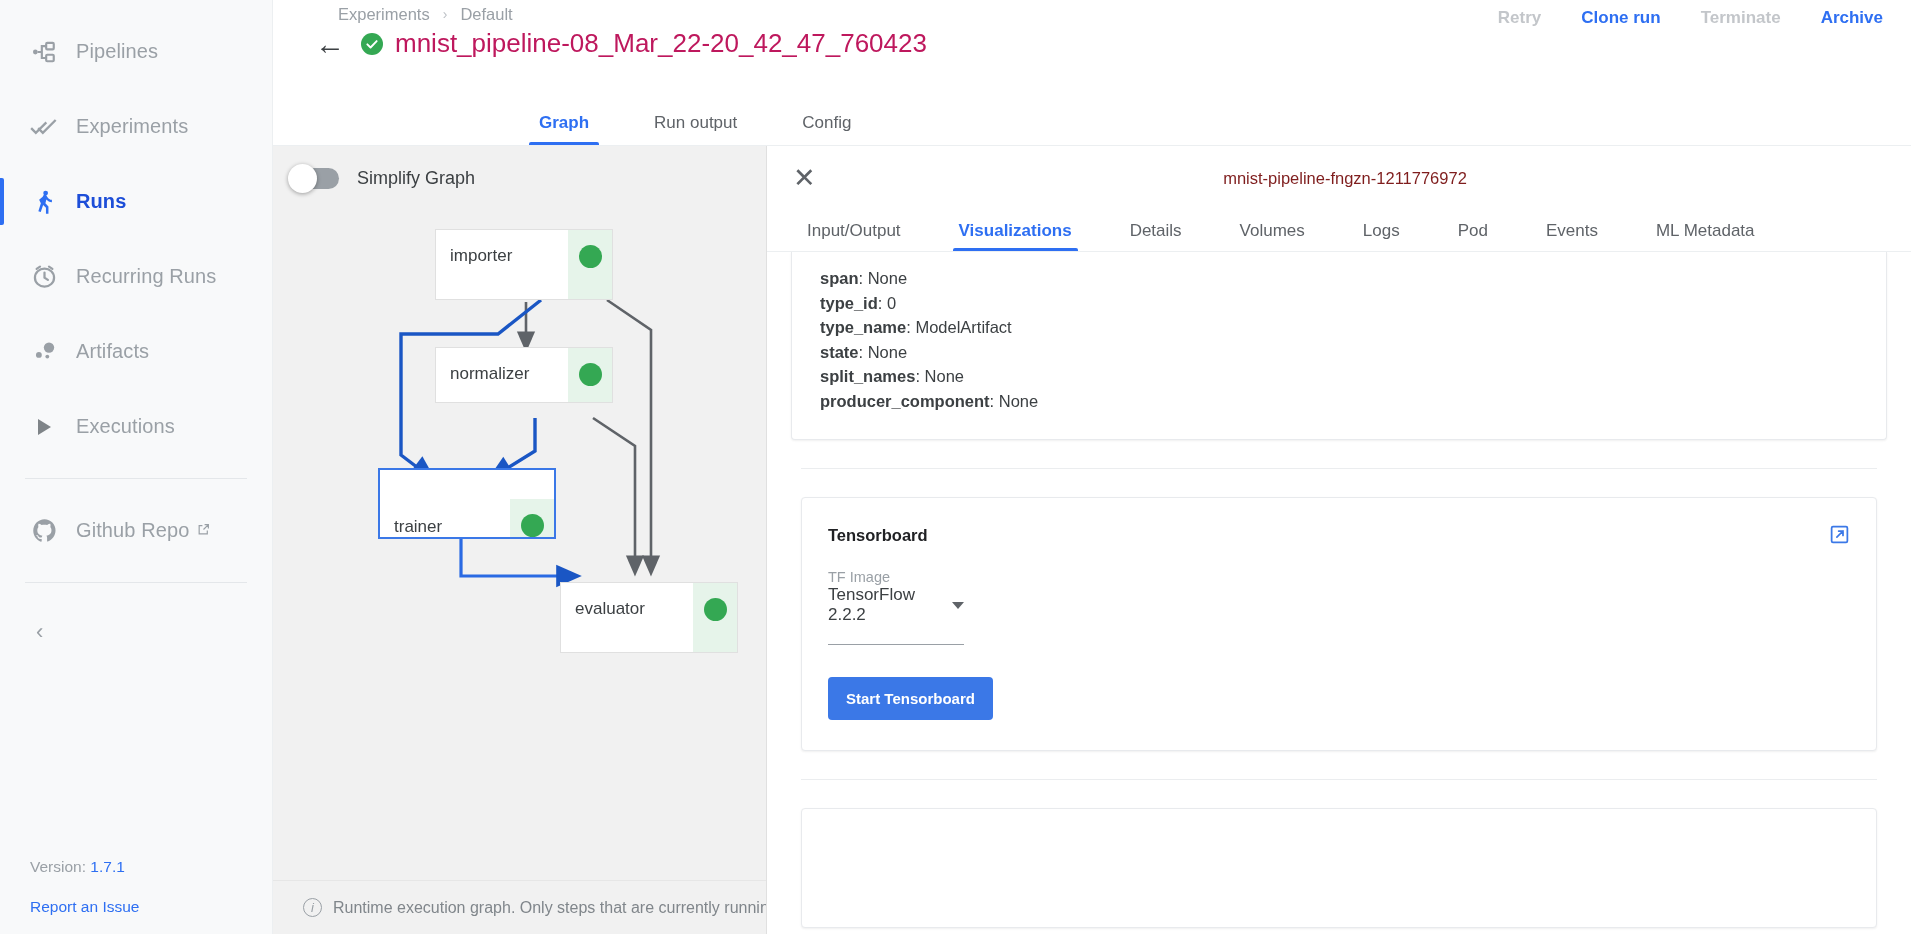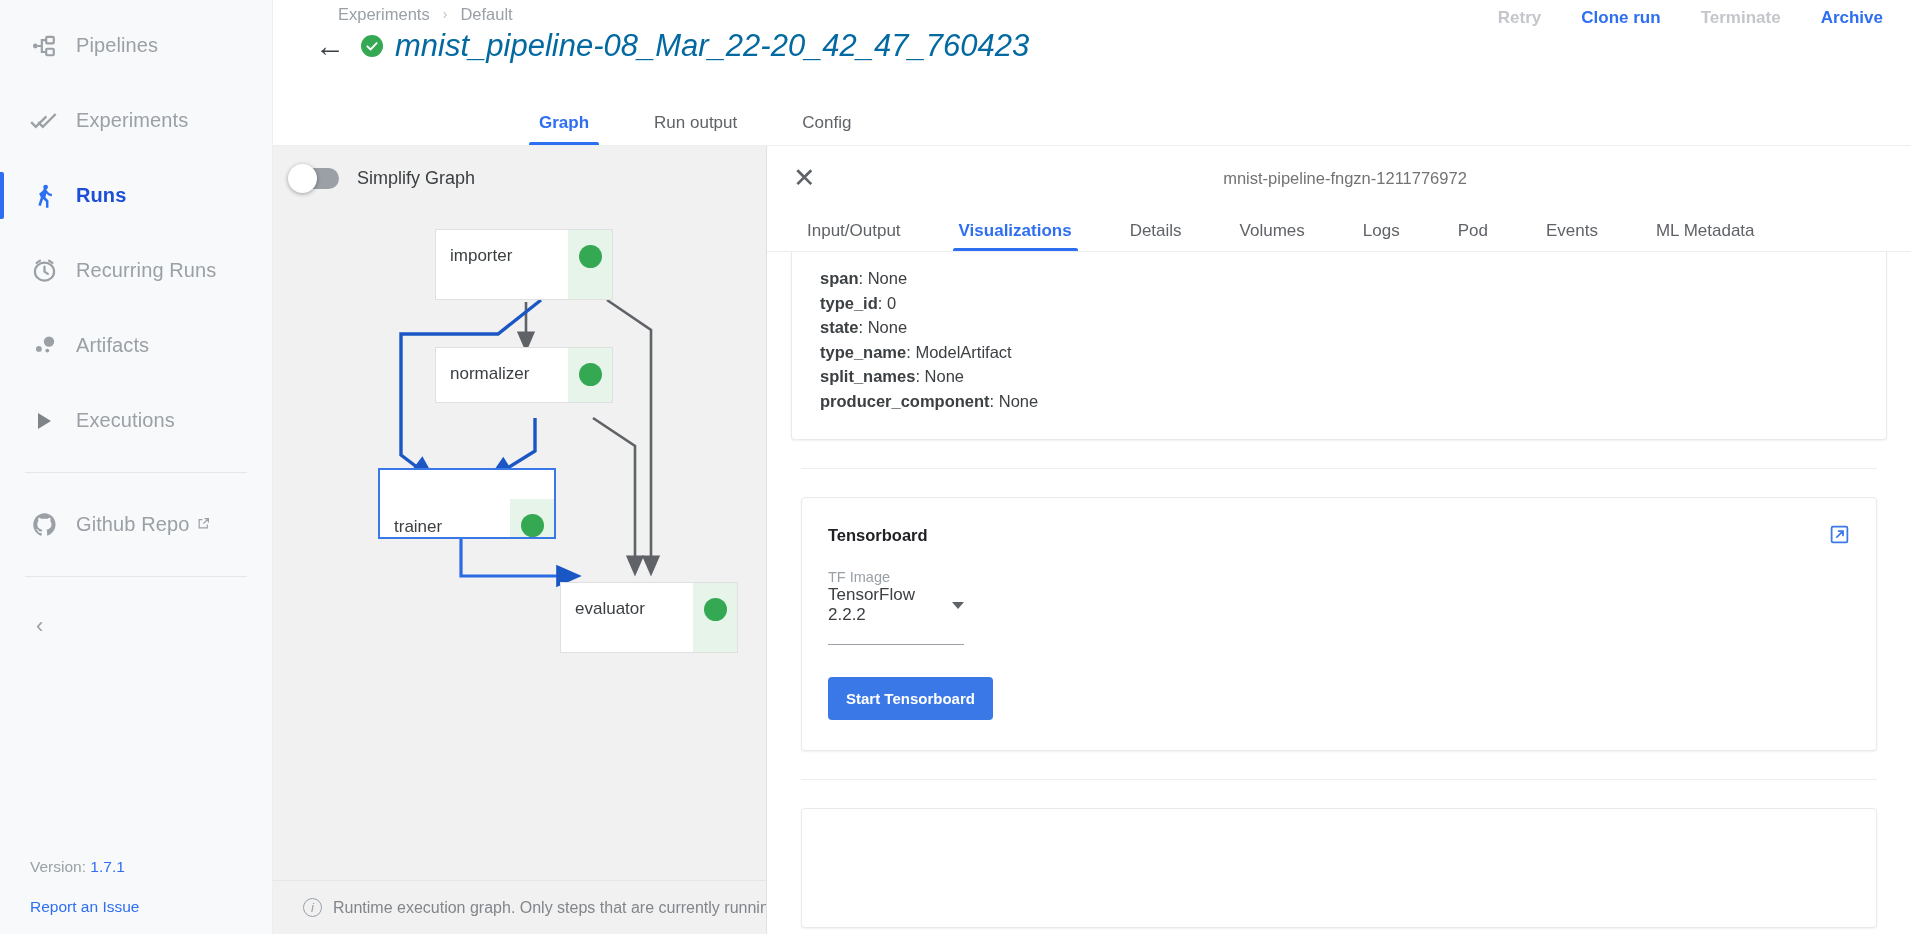--- a/index.html
+++ b/index.html
@@ -11,21 +11,21 @@
   .app { display: flex; width: 1911px; height: 934px; }
 
   
   .sidebar {
     width: 273px; min-width: 273px; height: 934px;
     background: #f8f9fa;
     border-right: 1px solid #eceff1;
     display: flex; flex-direction: column;
     position: relative;
   }
-  .nav { padding-top: 8px; }
+  .nav { padding-top: 14px; }
   .nav-item {
     display: flex; align-items: center;
     height: 75px; padding-left: 22px;
     color: #9aa0a6; font-size: 20px; letter-spacing: .1px;
     position: relative; cursor: pointer;
   }
   .nav-item .ico {
     width: 44px; min-width: 44px; display: flex;
     align-items: center; justify-content: center; margin-right: 10px;
   }
@@ -55,21 +55,21 @@
   .crumbs a { color: #9aa0a6; text-decoration: none; }
   .crumb-sep { color: #bdc1c6; font-size: 14px; }
   .title-row { position: absolute; left: 42px; top: 28px; display: flex; align-items: center; }
   .back-arrow { font-size: 30px; color: #3c4043; line-height: 1; cursor: pointer; width: 40px; }
   .status-dot {
     width: 22px; height: 22px; border-radius: 50%; background: #34a853;
     display: flex; align-items: center; justify-content: center;
     margin-right: 12px; margin-left: 6px; flex: 0 0 auto;
   }
   .status-dot svg { width: 14px; height: 14px; }
-  .run-title { font-size: 31px; color: #0369a1; white-space: nowrap; font-style: italic; }
+  .run-title { font-size: 26px; color: #be185d; white-space: nowrap; }
   .actions {
     position: absolute; right: 28px; top: 8px; display: flex; align-items: center; gap: 40px;
   }
   .act { font-size: 17px; font-weight: 700; cursor: pointer; }
   .act.enabled { color: #2e6ff2; }
   .act.disabled { color: #c3c6ca; cursor: default; }
 
   .tabs-row {
     height: 52px; display: flex; align-items: flex-end; padding-left: 256px;
     border-bottom: 1px solid #eceff1; background: #fff;
@@ -129,21 +129,21 @@
               color: #9aa0a6; font-size: 13px; display: flex; align-items: center;
               justify-content: center; font-style: italic; flex: 0 0 auto; }
 
   
   .side-panel { flex: 1; background: #fff; display: flex; flex-direction: column; min-width: 0; }
   .sp-head { height: 64px; display: flex; align-items: center; position: relative; }
   .sp-close { font-size: 27px; color: #5f6368; cursor: pointer; margin-left: 26px;
               line-height: 1; font-weight: 300; }
   .sp-name {
     position: absolute; left: 12px; right: 0; text-align: center;
-    font-size: 16.5px; color: #737373; pointer-events: none;
+    font-size: 16.5px; color: #7f1d1d; pointer-events: none;
   }
   .sp-tabs { display: flex; align-items: flex-end; height: 42px; padding-left: 34px;
              border-bottom: 1px solid #eceff1; }
   .sp-tab { font-size: 17px; color: #5f6368; padding: 0 6px 10px 6px; margin-right: 46px;
             cursor: pointer; position: relative; font-weight: 500; white-space: nowrap; }
   .sp-tab.active { color: #2e6ff2; font-weight: 700; }
   .sp-tab.active::after { content: ""; position: absolute; left: 0; right: 0; bottom: 0;
                           height: 3.5px; background: #2e6ff2; border-radius: 2px 2px 0 0; }
 
   .sp-body { flex: 1; overflow: hidden; padding: 0 24px; }
@@ -420,24 +420,24 @@
         <div class="sp-body">
 
           <div class="card meta-card">
             <div class="meta-line">
               <b>span</b>: <span>None</span>
             </div>
             <div class="meta-line">
               <b>type_id</b>: <span>0</span>
             </div>
             <div class="meta-line">
+              <b>type_name</b>: <span>ModelArtifact</span>
+            </div>
+            <div class="meta-line">
               <b>state</b>: <span>None</span>
-            </div>
-            <div class="meta-line">
-              <b>type_name</b>: <span>ModelArtifact</span>
             </div>
             <div class="meta-line">
               <b>split_names</b>: <span>None</span>
             </div>
             <div class="meta-line">
               <b>producer_component</b>: <span>None</span>
             </div>
           </div>
 
           <div class="divider"></div>

